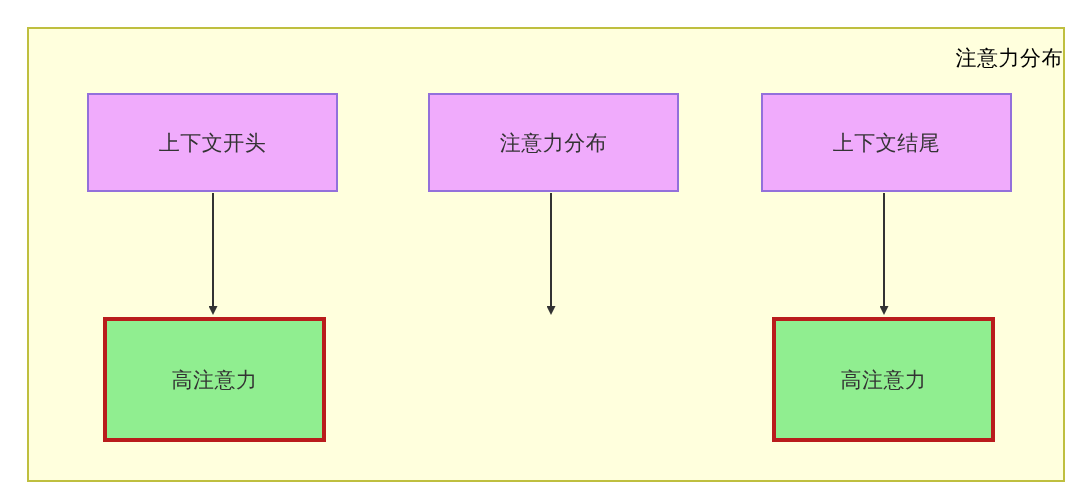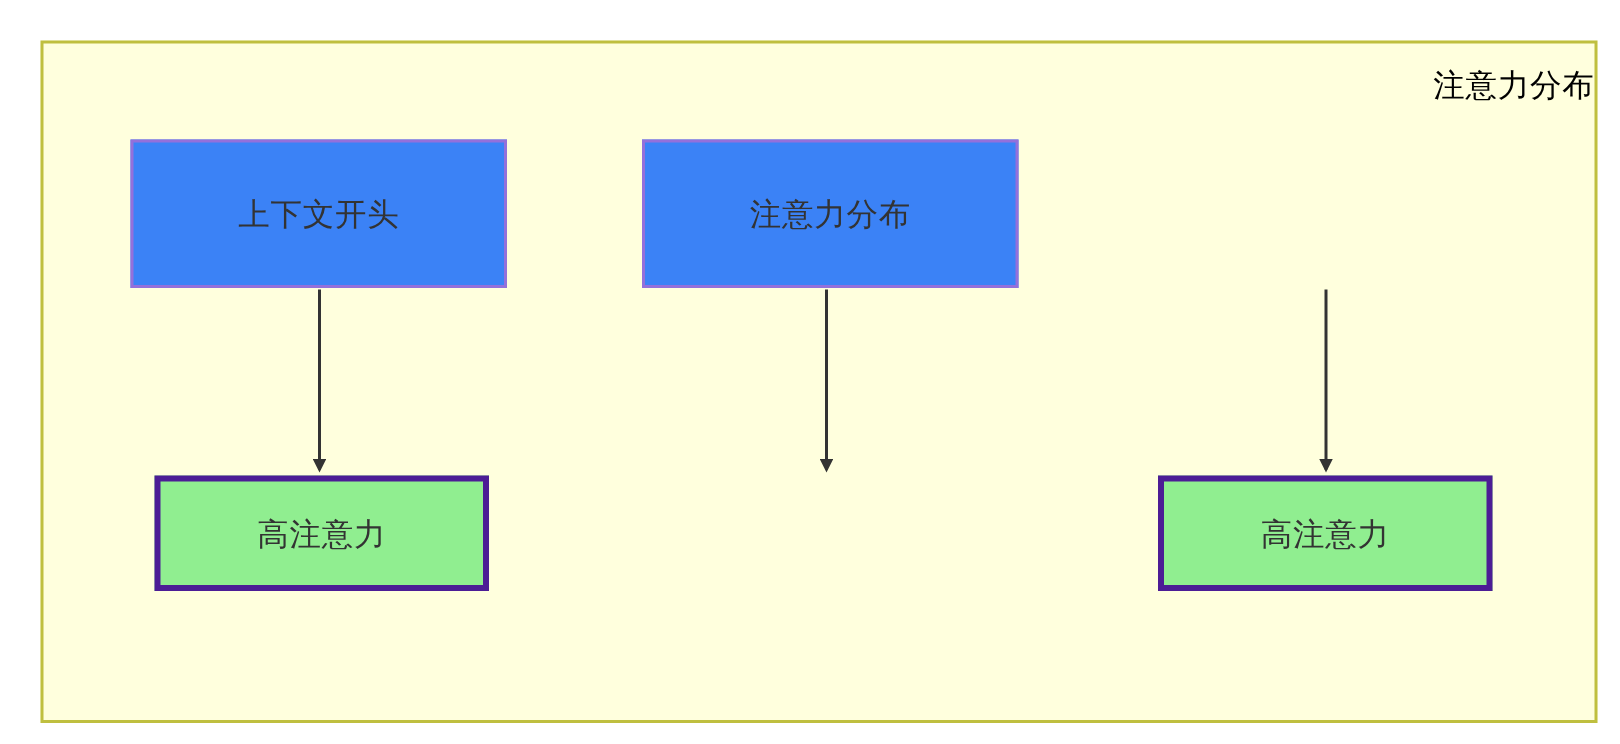--- a/index.html
+++ b/index.html
@@ -44,30 +44,30 @@
     position: absolute;
     box-sizing: border-box;
     display: flex;
     align-items: center;
     justify-content: center;
     font-size: 21px;
     color: #333333;
     letter-spacing: 0.5px;
   }
   .node.top {
-    background: #3b82f6;
+    background: #f0abfc;
     border: 2px solid #9370db;
     width: 251px;
     height: 99px;
     top: 93px;
   }
   .node.bottom {
-    border: 4px solid #4c1d95;
+    border: 4px solid #b91c1c;
     width: 223px;
-    height: 77px;
+    height: 125px;
     top: 317px;
   }
   .node.green { background: #90ee90; }
   .node.red   { background: #fb9a9a; }
 
   .col1-top { left: 87px; }
   .col2-top { left: 428px; }
   .col3-top { left: 761px; }
 
   .col1-bottom { left: 103px; }
@@ -101,20 +101,23 @@
     <line x1="551" y1="193" x2="551" y2="313" stroke="#333333" stroke-width="2" marker-end="url(#arrowhead)"></line>
     <line x1="884" y1="193" x2="884" y2="313" stroke="#333333" stroke-width="2" marker-end="url(#arrowhead)"></line>
   </svg>
 
   <div class="node top col1-top">
     <span>上下文开头</span>
   </div>
   <div class="node top col2-top">
     <span>注意力分布</span>
   </div>
+  <div class="node top col3-top">
+    <span>上下文结尾</span>
+  </div>
 
   <div class="node bottom green col1-bottom">
     <span>高注意力</span>
   </div>
   <div class="node bottom green col3-bottom">
     <span>高注意力</span>
   </div>
 
 </div>
 

